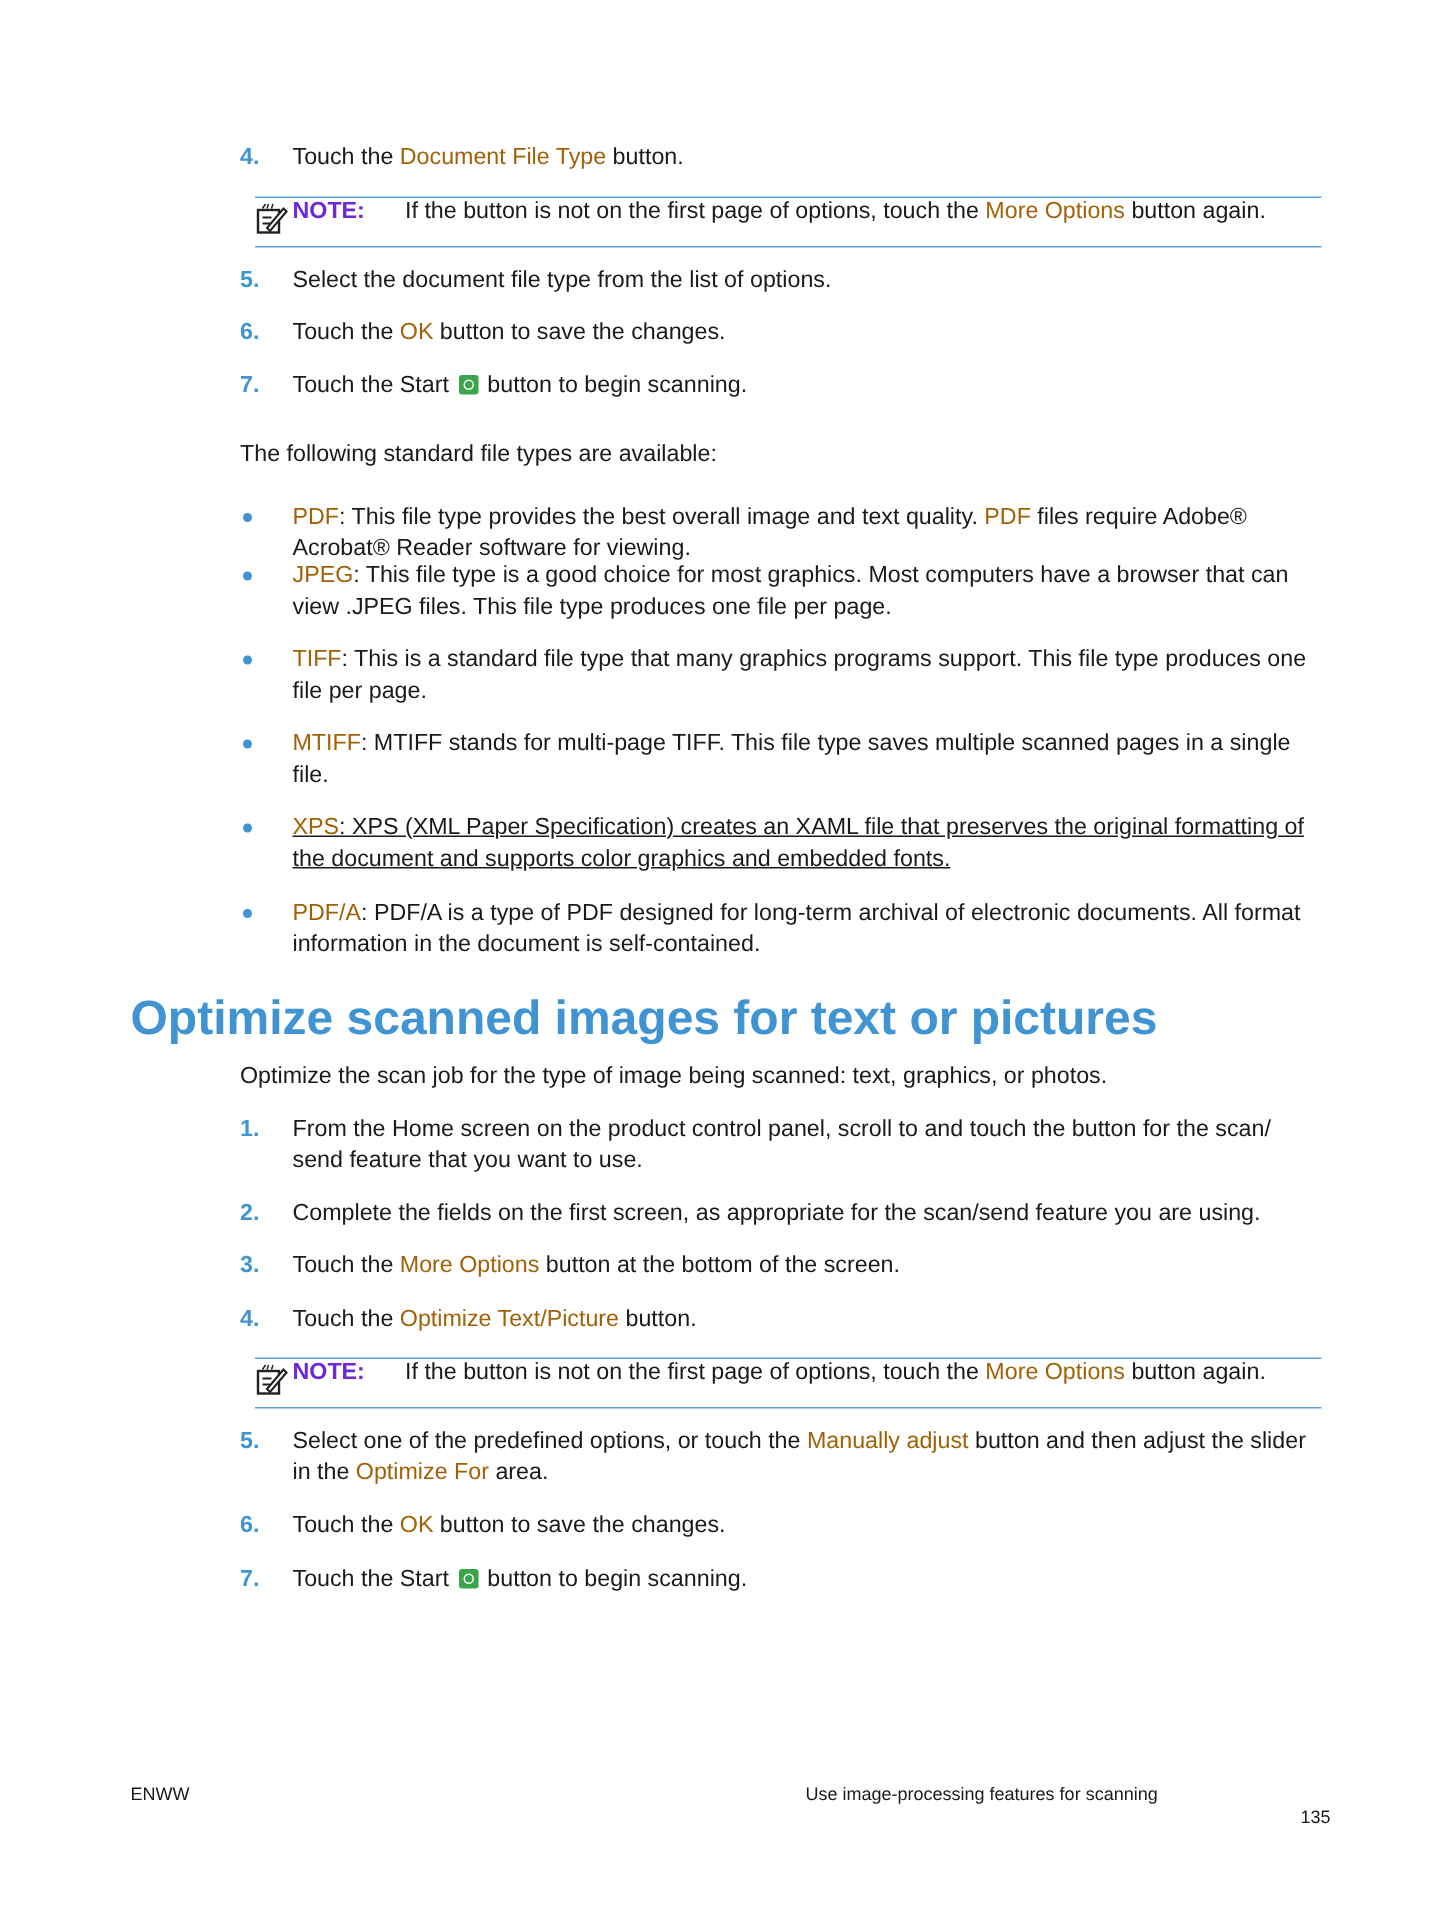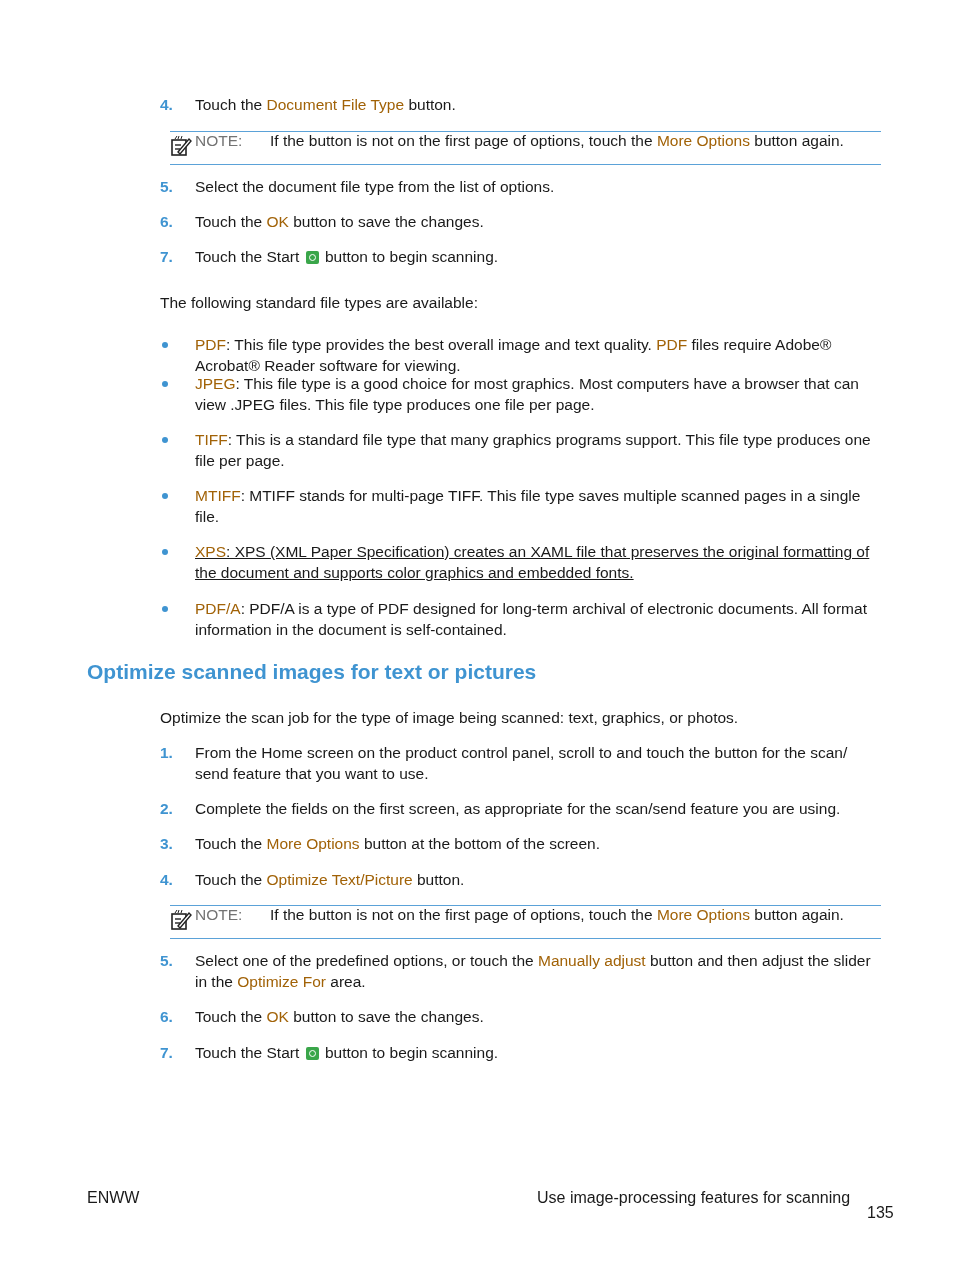--- a/index.html
+++ b/index.html
@@ -9,27 +9,27 @@
   }
   .link { color: #a16207; text-align: right; }
   .step { position: absolute; left: 160px; width: 722px; line-height: 21px; }
   .step .num { position: absolute; left: 0; top: 0; color: #3f94d1; font-weight: bold; }
   .step .txt { margin-left: 35px; display: block; }
   .bullet { position: absolute; left: 160px; width: 722px; line-height: 21px; }
   .bullet .dot { position: absolute; left: 2px; top: 8px; width: 6px; height: 6px; border-radius: 50%; background: #3f94d1; }
   .bullet .txt { margin-left: 35px; display: block; }
   .note { position: absolute; left: 170px; width: 711px; height: 32px; border-top: 1px solid #5ba2d8; border-bottom: 1px solid #5ba2d8; }
   .note .icon { position: absolute; left: 0; top: 3px; width: 22px; height: 22px; }
-  .note .label { position: absolute; left: 25px; top: 0; color: #737373; font-weight: normal; line-height: 18px; }
+  .note .label { position: absolute; left: 25px; top: 0; color: #6d28d9; font-weight: bold; line-height: 18px; }
   .note .txt { position: absolute; left: 100px; top: 0; line-height: 18px; }
   .start-icon { display: inline-block; width: 13px; height: 13px; vertical-align: -2px; background: #3aa64a; border-radius: 2px; position: relative; margin: 0 2px; }
   .start-icon::after { content: ""; position: absolute; left: 3px; top: 3px; width: 5px; height: 5px; border: 1px solid #fff; border-radius: 50%; }
-  .heading { position: absolute; left: 87px; top: 660px; color: #3f94d1; font-size: 21px; font-weight: bold; }
+  .heading { position: absolute; left: 87px; top: 660px; color: #3f94d1; font-size: 32px; font-weight: bold; }
   .para { position: absolute; left: 160px; line-height: 21px; }
-  .footer { position: absolute; top: 1189px; font-size: 16px; }
+  .footer { position: absolute; top: 1189px; font-size: 12px; }
 </style>
 </head>
 <body>
 
 <div class="step" style="top:94px;">
   <span class="num">4.</span>
   <span class="txt"><span>Touch the </span><span class="link">Document File Type</span><span> button.</span></span>
 </div>
 
 <div class="note" style="top:131px;">

